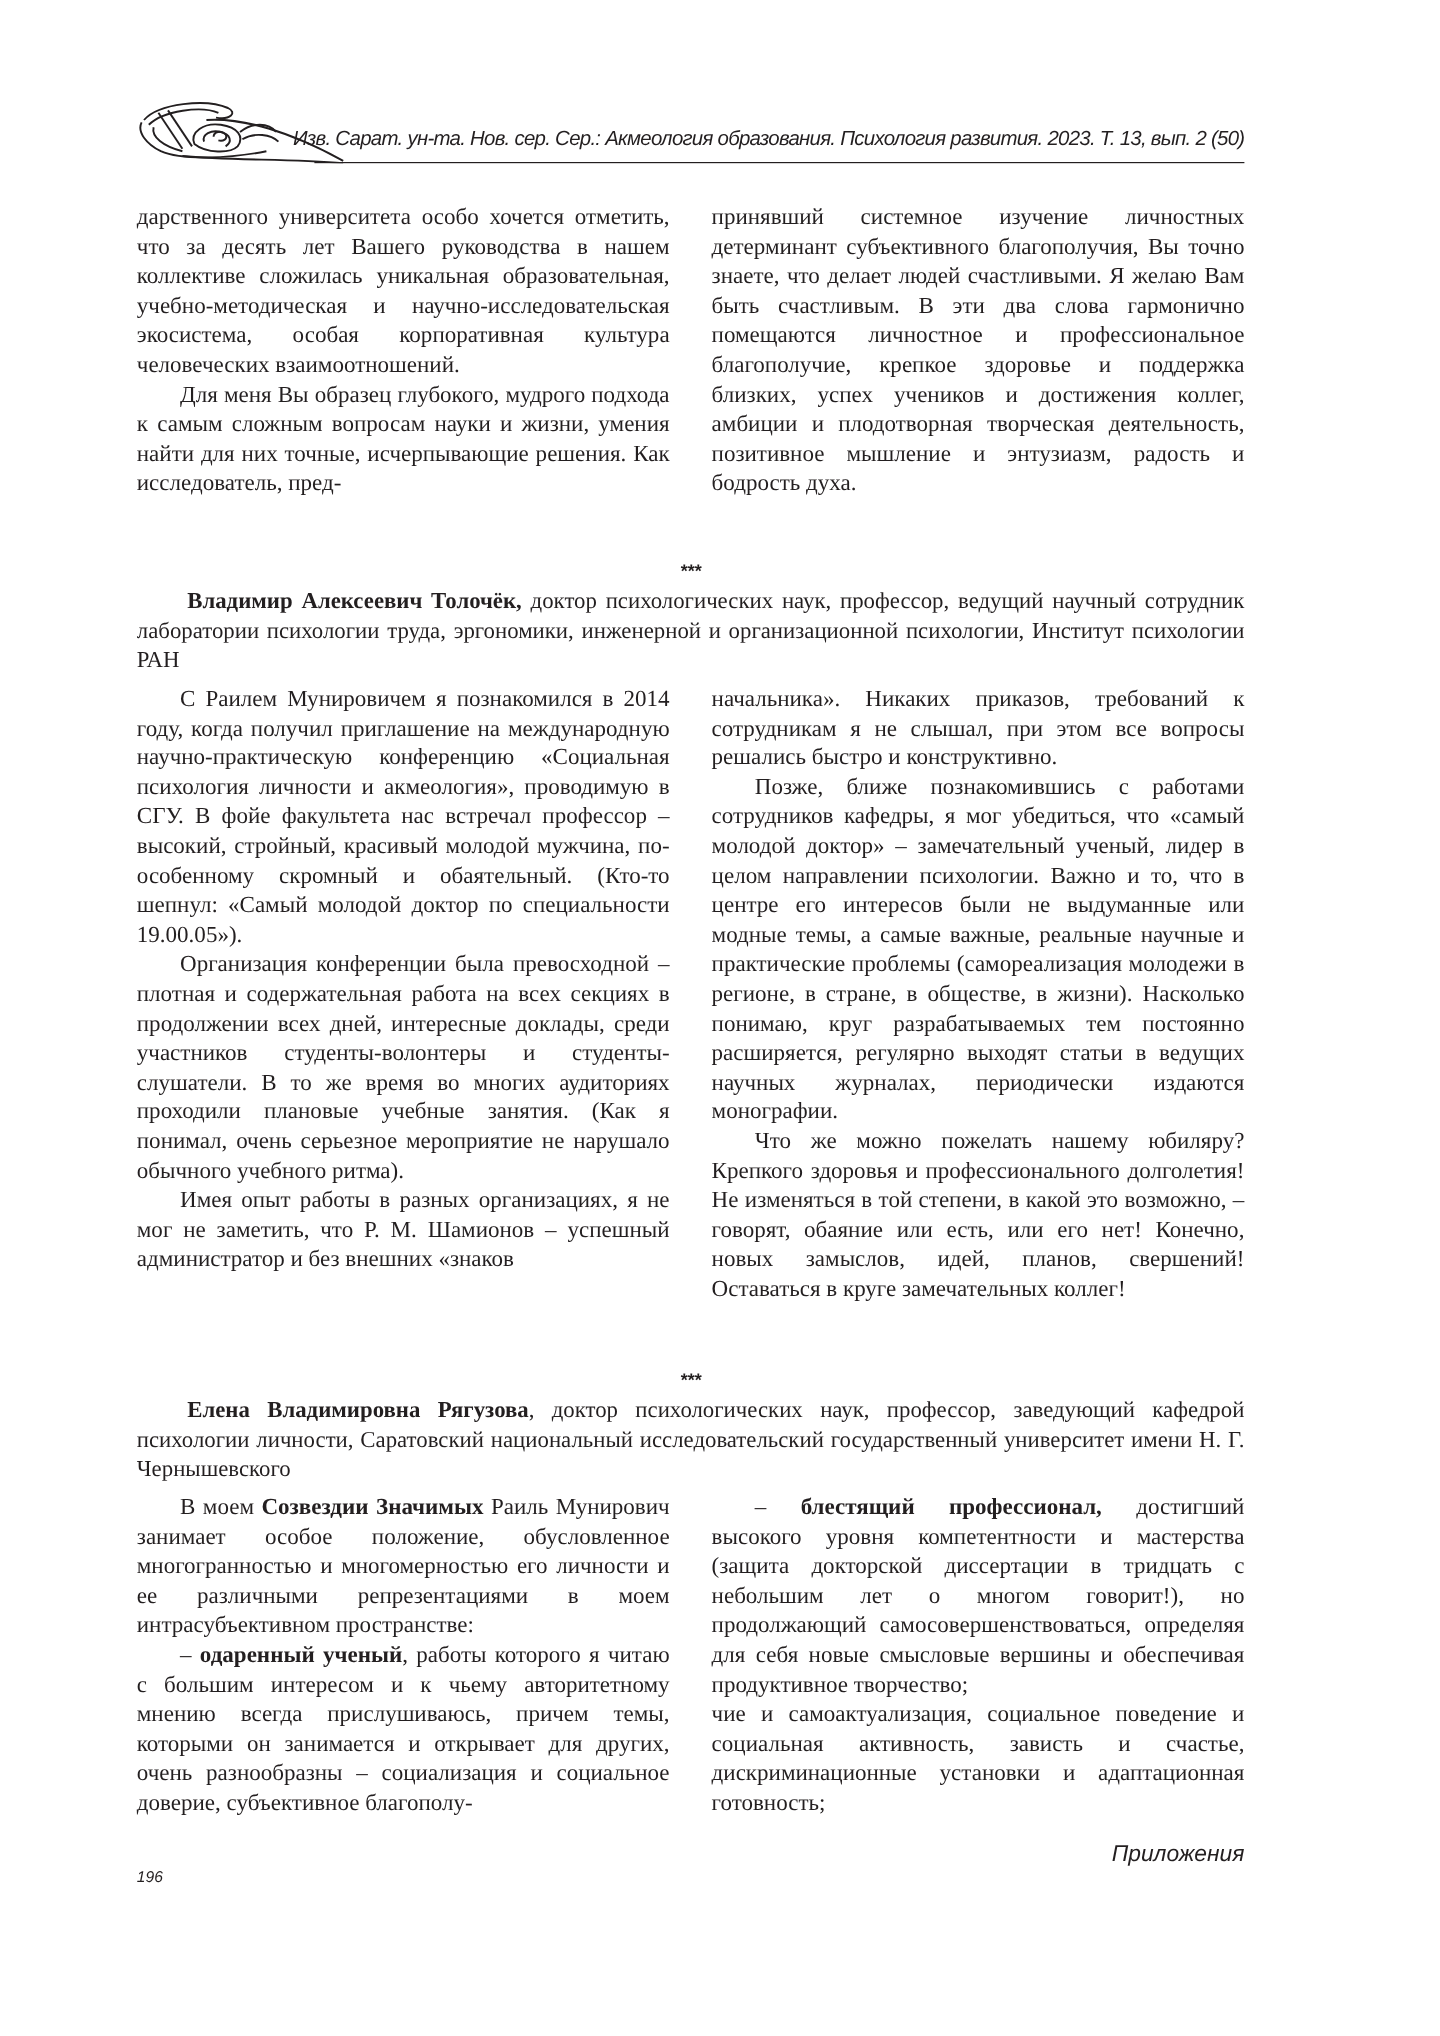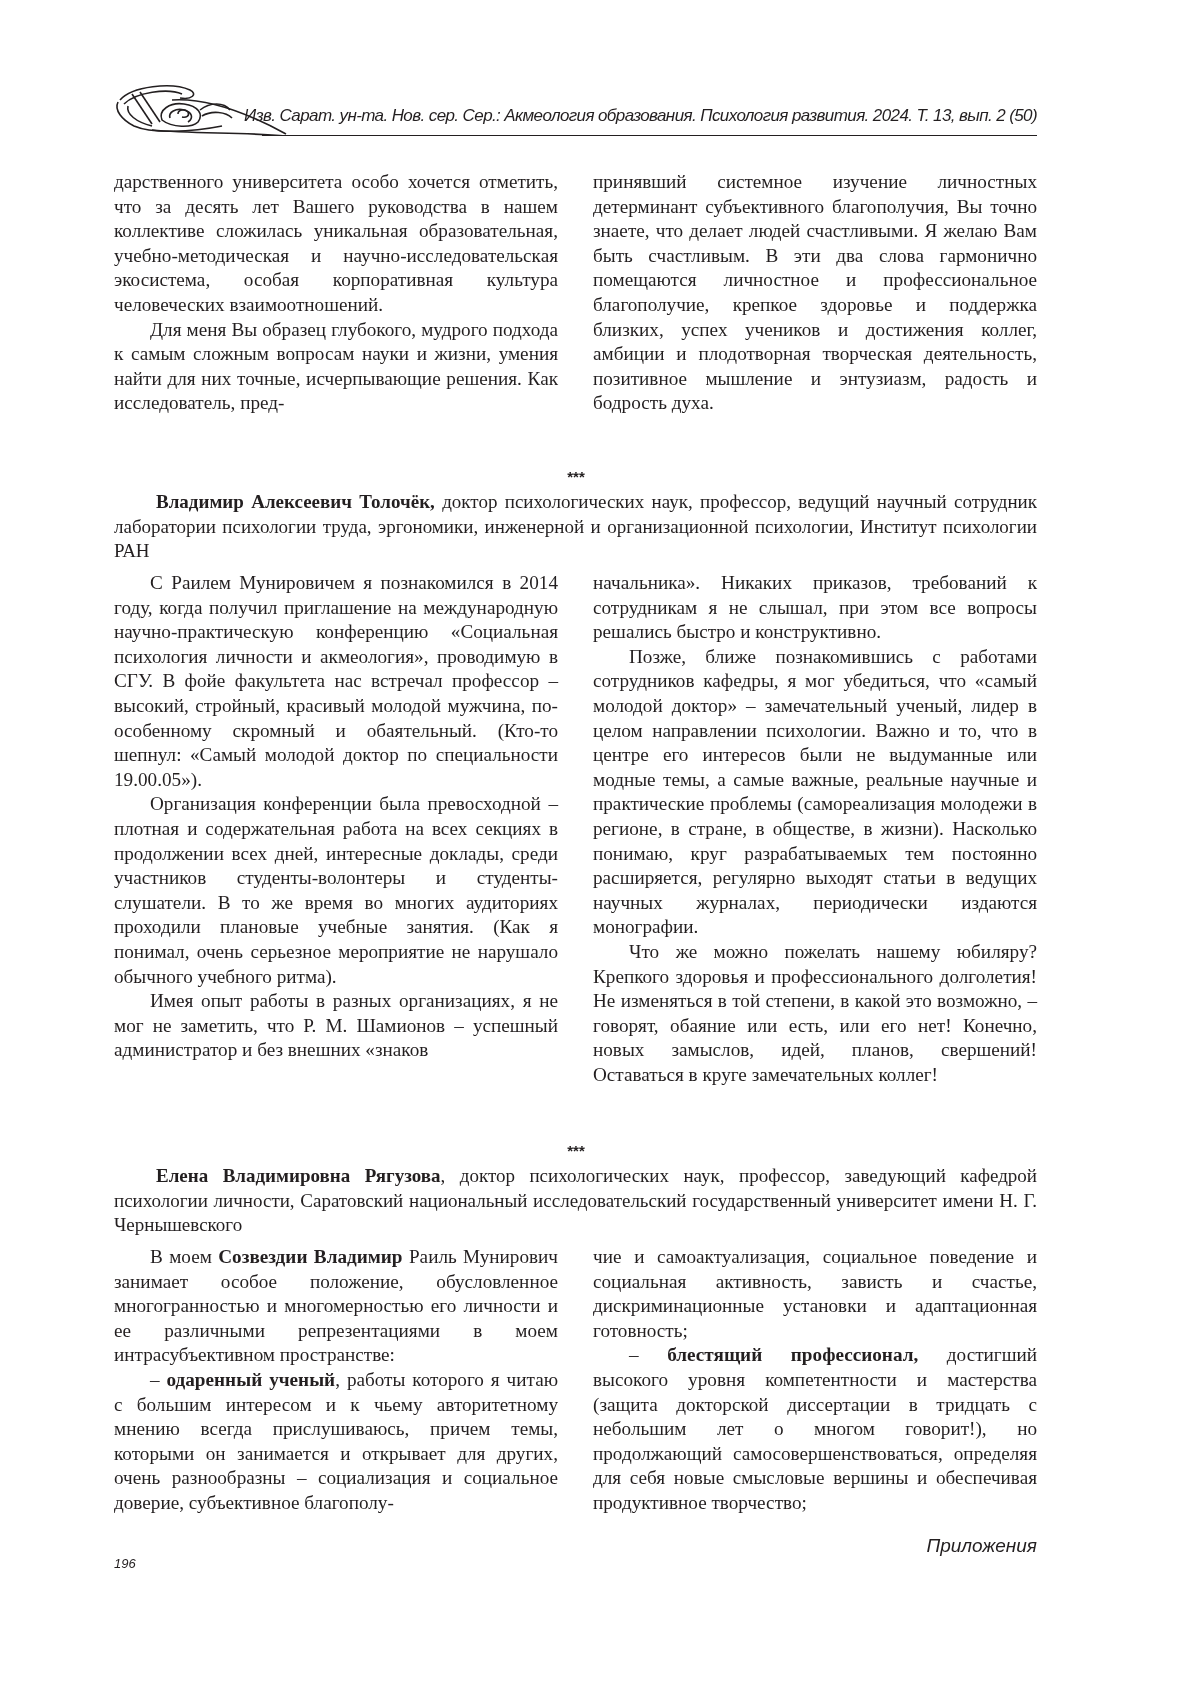--- a/index.html
+++ b/index.html
@@ -37,21 +37,21 @@
     <path d="M20 14 L 40 44"></path>
     <path d="M28 12 L 48 42"></path>
     <path d="M50 40 C 46 30, 58 22, 72 24 C 86 26, 92 34, 86 42 C 80 48, 60 48, 50 40 Z"></path>
     <path d="M58 38 C 56 32, 64 28, 72 30 C 80 32, 82 38, 76 42"></path>
     <path d="M66 34 C 66 30, 72 28, 76 32 C 78 36, 74 38, 70 37"></path>
     <path d="M88 30 C 98 22, 112 22, 118 30"></path>
     <path d="M90 36 C 100 30, 114 32, 120 38"></path>
     <path d="M60 20 C 90 18, 130 30, 174 54"></path>
     <path d="M40 50 C 80 54, 130 52, 174 56"></path>
   </svg>
-  <div class="header-title">Изв. Сарат. ун-та. Нов. сер. Сер.: Акмеология образования. Психология развития. 2024. Т. 13, вып. 2 (50)</div>
+  <div class="header-title">Изв. Сарат. ун-та. Нов. сер. Сер.: Акмеология образования. Психология развития. 2023. Т. 13, вып. 2 (50)</div>
   <div class="header-rule"></div>
 </div>
 
 <div class="text-block col-left" style="top:170px;">
   <p class="p">дарственного университета особо хочется отметить, что за десять лет Вашего руководства в нашем коллективе сложилась уникальная образовательная, учебно-методическая и научно-исследовательская экосистема, особая корпоративная культура человеческих взаимоотношений.</p>
   <p class="p indent">Для меня Вы образец глубокого, мудрого подхода к самым сложным вопросам науки и жизни, умения найти для них точные, исчерпывающие решения. Как исследователь, пред-</p>
 </div>
 <div class="text-block col-right" style="top:170px;">
   <p class="p">принявший системное изучение личностных детерминант субъективного благополучия, Вы точно знаете, что делает людей счастливыми. Я желаю Вам быть счастливым. В эти два слова гармонично помещаются личностное и профессиональное благополучие, крепкое здоровье и поддержка близких, успех учеников и достижения коллег, амбиции и плодотворная творческая деятельность, позитивное мышление и энтузиазм, радость и бодрость духа.</p>
 </div>
@@ -73,22 +73,22 @@
   <p class="p indent">Что же можно пожелать нашему юбиляру? Крепкого здоровья и профессионального долголетия! Не изменяться в той степени, в какой это возможно, – говорят, обаяние или есть, или его нет! Конечно, новых замыслов, идей, планов, свершений! Оставаться в круге замечательных коллег!</p>
 </div>
 
 <div class="stars" style="top:1142px;">***</div>
 
 <div class="author-block" style="top:1164px;">
   <span class="author-name">Елена Владимировна Рягузова</span><span>, доктор психологических наук, профессор, заведующий кафедрой психологии личности, Саратовский национальный исследовательский государственный университет имени Н. Г. Чернышевского</span>
 </div>
 
 <div class="text-block col-left" style="top:1245px;">
-  <p class="p indent"><span>В моем </span><b>Созвездии Владимир</b><span> Раиль Мунирович занимает особое положение, обусловленное многогранностью и многомерностью его личности и ее различными репрезентациями в моем интрасубъективном пространстве:</span></p>
+  <p class="p indent"><span>В моем </span><b>Созвездии Значимых</b><span> Раиль Мунирович занимает особое положение, обусловленное многогранностью и многомерностью его личности и ее различными репрезентациями в моем интрасубъективном пространстве:</span></p>
   <p class="p indent"><span>– </span><b>одаренный ученый</b><span>, работы которого я читаю с большим интересом и к чьему авторитетному мнению всегда прислушиваюсь, причем темы, которыми он занимается и открывает для других, очень разнообразны – социализация и социальное доверие, субъективное благополу-</span></p>
 </div>
 <div class="text-block col-right" style="top:1245px;">
+  <p class="p indent"><span>– </span><b>блестящий профессионал,</b><span> достигший высокого уровня компетентности и мастерства (защита докторской диссертации в тридцать с небольшим лет о многом говорит!), но продолжающий самосовершенствоваться, определяя для себя новые смысловые вершины и обеспечивая продуктивное творчество;</span></p>
   <p class="p">чие и самоактуализация, социальное поведение и социальная активность, зависть и счастье, дискриминационные установки и адаптационная готовность;</p>
-  <p class="p indent"><span>– </span><b>блестящий профессионал,</b><span> достигший высокого уровня компетентности и мастерства (защита докторской диссертации в тридцать с небольшим лет о многом говорит!), но продолжающий самосовершенствоваться, определяя для себя новые смысловые вершины и обеспечивая продуктивное творчество;</span></p>
 </div>
 
 <div class="footer-page">196</div>
 <div class="footer-section">Приложения</div>
 
 </body></html>

